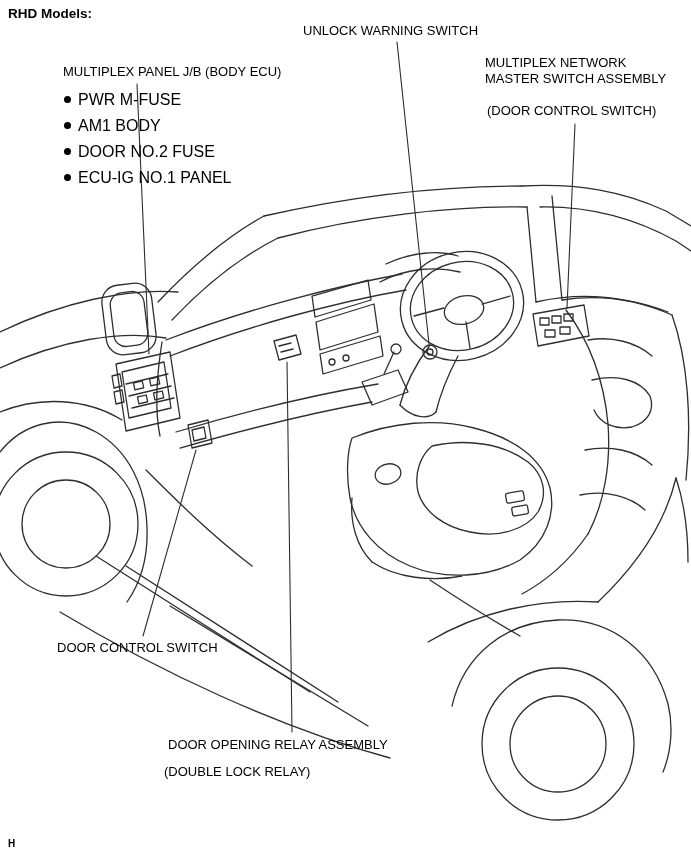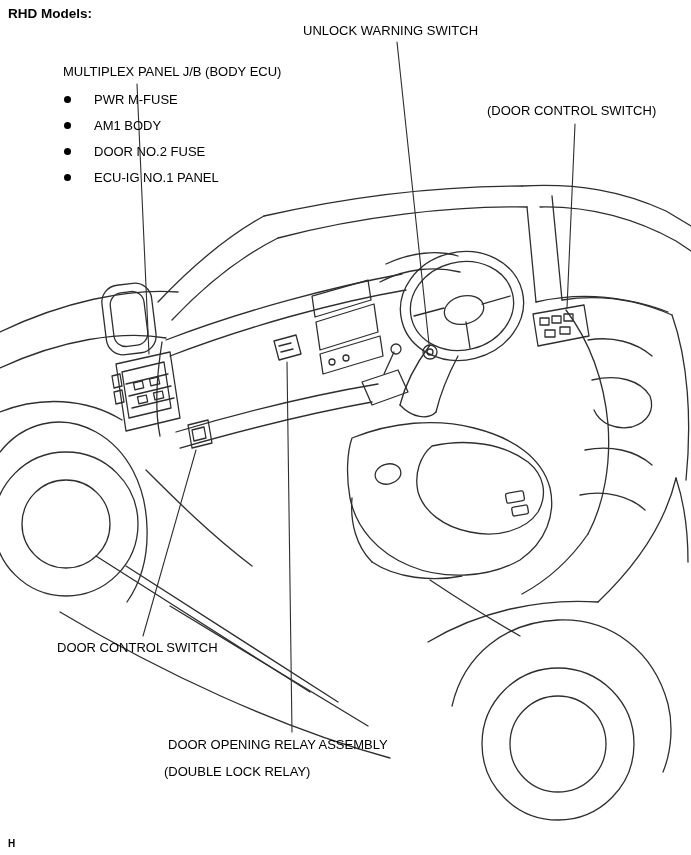--- a/index.html
+++ b/index.html
@@ -15,21 +15,21 @@
   .lbl{
     position:absolute;
     font-size:13px;
     line-height:16px;
     white-space:nowrap;
     color:#000;
   }
   .title{font-weight:bold;font-size:13.5px;}
   .footer-mark{font-weight:bold;font-size:10px;}
   .fuse-list{position:absolute;left:64px;top:91px;}
-  .fuse-item{display:flex;align-items:center;gap:23px;height:17px;margin-bottom:9px;font-size:13px;}
+  .fuse-item{display:flex;align-items:center;gap:7px;height:17px;margin-bottom:9px;font-size:16px;}
   .bullet{width:7px;height:7px;border-radius:50%;background:#000;flex:0 0 auto;}
   .ml-line{display:block;}
 </style>
 </head>
 <body>
 
 <div class="page">
 
   <svg class="art" width="691" height="855" viewBox="0 0 691 855">
     <g stroke="#2e2e2e" fill="none" stroke-width="1.3" stroke-linecap="round" stroke-linejoin="round">
@@ -196,20 +196,24 @@
     <div class="fuse-item">
       <span class="bullet"></span>
       <span>DOOR NO.2 FUSE</span>
     </div>
     <div class="fuse-item">
       <span class="bullet"></span>
       <span>ECU-IG NO.1 PANEL</span>
     </div>
   </div>
 
+  <div class="lbl" style="left:485px;top:55px;">
+    <span class="ml-line">MULTIPLEX NETWORK</span>
+    <span class="ml-line">MASTER SWITCH ASSEMBLY</span>
+  </div>
 
   <div class="lbl" style="left:57px;top:640px;">DOOR CONTROL SWITCH</div>
 
   <div class="lbl" style="left:487px;top:103px;">(DOOR CONTROL SWITCH)</div>
 
   <div class="lbl" style="left:168px;top:737px;">DOOR OPENING RELAY ASSEMBLY</div>
 
   <div class="lbl" style="left:164px;top:764px;text-align:right;">(DOUBLE LOCK RELAY)</div>
 
   <div class="lbl footer-mark" style="left:8px;top:836px;">H</div>

